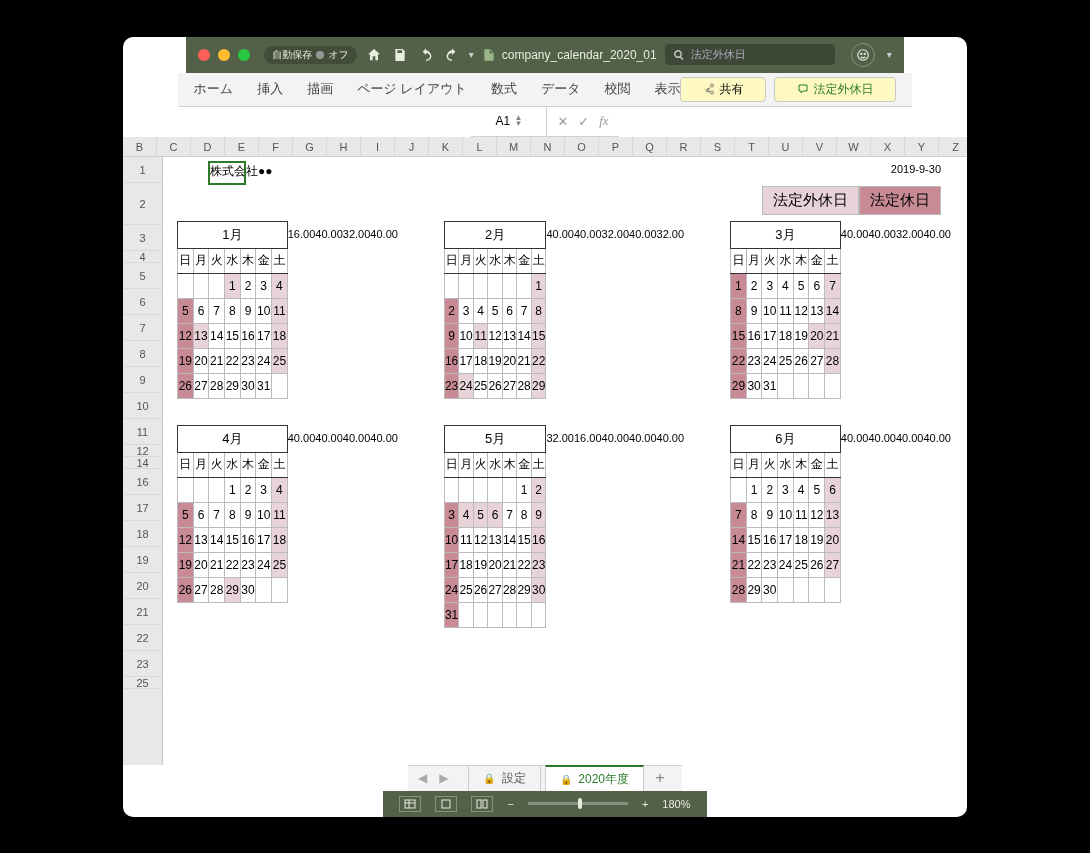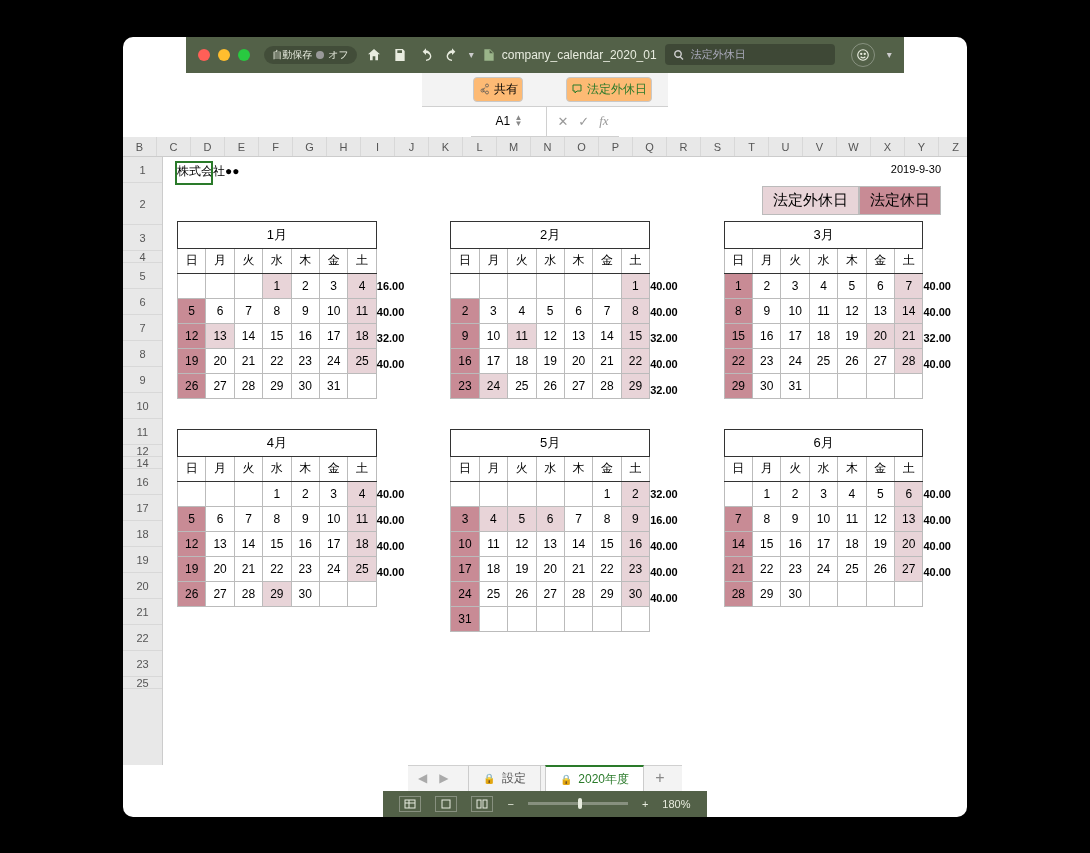--- a/index.html
+++ b/index.html
@@ -18,21 +18,21 @@
 .filename { flex: 1; text-align: center; display: flex; align-items: center; justify-content: center; gap: 6px; font-size: 12px; }
 .searchbox { background: rgba(0,0,0,0.25); border-radius: 4px; padding: 3px 8px; display: flex; align-items: center; gap: 6px; width: 170px; font-size: 11px; color: #aab; }
 .searchbox svg { width: 12px; height: 12px; fill: #ccc; }
 .smiley { width: 24px; height: 24px; border: 1px solid rgba(255,255,255,0.3); border-radius: 50%; display: flex; align-items: center; justify-content: center; margin-left: 8px; }
 
 
 .ribbon { height: 34px; background: #f3f3f3; border-bottom: 1px solid #d0d0d0; display: flex; align-items: center; padding: 0 16px; font-size: 13px; }
 .ribbon-tabs { display: flex; gap: 24px; }
 .ribbon-tabs span { cursor: pointer; color: #444; }
 .ribbon-right { margin-left: auto; display: flex; gap: 8px; }
-.rbtn { border: 1px solid #c8c8c8; border-radius: 4px; padding: 3px 4px; font-size: 12px; display: flex; align-items: center; gap: 4px; cursor: pointer; background: #fdba74; margin-left: 35px; }
+.rbtn { border: 1px solid #c8c8c8; border-radius: 4px; padding: 3px 22px; font-size: 12px; display: flex; align-items: center; gap: 4px; cursor: pointer; background: #fef9c3; }
 
 
 .formula { height: 30px; border-bottom: 1px solid #d0d0d0; display: flex; align-items: center; background: #fff; }
 .cellref { width: 76px; border-right: 1px solid #d0d0d0; padding: 0 24px; font-size: 12px; display: flex; align-items: center; height: 100%; }
 .cellref .spin { margin-left: auto; display: flex; flex-direction: column; font-size: 8px; color: #888; line-height: 6px; }
 .fx-btns { display: flex; gap: 10px; padding: 0 10px; color: #999; font-size: 13px; align-items: center; }
 .fx-btns .fx { font-style: italic; font-family: serif; }
 
 
 .colhdr { height: 20px; background: #e8e8e8; border-bottom: 1px solid #ccc; display: flex; font-size: 11px; color: #555; }
@@ -41,38 +41,38 @@
 
 
 .sheet { flex: 1; display: flex; overflow: hidden; background: #fff; position: relative; }
 .rowhdr { width: 40px; background: #e8e8e8; border-right: 1px solid #ccc; font-size: 11px; color: #555; }
 .rowhdr div { height: 26px; line-height: 26px; text-align: center; border-bottom: 1px solid #d8d8d8; }
 .rowhdr .tall { height: 42px; line-height: 42px; }
 .rowhdr .short { height: 12px; line-height: 12px; }
 .grid { flex: 1; position: relative; padding: 6px 16px 0 14px; overflow: auto; }
 
 .topline { display: flex; font-size: 12px; }
-.company { position: relative; }
+.company { position: relative; margin-left: 33px; }
 .company::before { content: ''; position: absolute; left: -2px; top: -2px; width: 34px; height: 20px; border: 2px solid #2a7a2a; pointer-events: none; }
 .date { margin-left: auto; margin-right: 10px; font-size: 11px; }
 
 .title { font-size: 26px; text-align: center; margin-top: 10px; font-weight: 300; letter-spacing: 2px; }
 .legend { display: flex; justify-content: flex-end; gap: 0; margin: 6px 10px 6px 0; font-size: 15px; }
 .legend span { padding: 4px 10px; border: 1px solid #bbb; }
 .lg1 { background: #e8d4d8; } .lg2 { background: #c88b95; }
 
 .months-row { display: flex; gap: 46px; margin-bottom: 26px; }
 .month-block { display: flex; align-items: flex-start; }
 .cal { border: 1px solid #333; border-collapse: collapse; }
 .cal th, .cal td { width: 29px; height: 25px; text-align: center; font-size: 12px; border: 1px solid #bbb; font-weight: normal; }
 .cal th.mh { border: none; border-bottom: 1px solid #333; font-size: 13px; padding: 4px 0; }
 .cal thead tr:nth-child(2) th { border-bottom: 1px solid #333; }
 .cal .h1 { background: #c88b95; }
 .cal .h2 { background: #e8d4d8; }
-.hours { font-size: 11px; font-weight: bold; display: flex; flex-direction: column; }
+.hours { font-size: 11px; font-weight: normal; display: flex; }
 .hours div { height: 26px; line-height: 26px; }
 
 
 .tabbar { height: 26px; background: #f3f3f3; border-top: 1px solid #d0d0d0; display: flex; align-items: center; padding: 0 10px; font-size: 12px; color: #555; gap: 4px; }
 .tabbar .nav { display: flex; gap: 12px; margin-right: 16px; color: #aaa; cursor: pointer; }
 .sheettab { padding: 4px 14px; background: #f3f3f3; border: 1px solid #ccc; border-bottom: none; border-radius: 0; display: flex; align-items: center; gap: 6px; cursor: pointer; }
 .sheettab.active { background: #fff; color: #2a7a2a; border-top: 2px solid #2a7a2a; }
 .addsheet { width: 24px; height: 24px; display: flex; align-items: center; justify-content: center; cursor: pointer; font-size: 16px; color: #888; }
 .statusbar { height: 26px; background: #536148; display: flex; align-items: center; justify-content: flex-end; padding: 0 16px; gap: 14px; color: #e8ecdf; font-size: 11px; }
 .viewbtn { width: 22px; height: 16px; border: 1px solid rgba(255,255,255,0.3); display: flex; align-items: center; justify-content: center; }
@@ -134,20 +134,30 @@
           <circle cx="12" cy="12" r="9"></circle>
           <circle cx="9" cy="10" r="1" fill="#e8ecdf"></circle>
           <circle cx="15" cy="10" r="1" fill="#e8ecdf"></circle>
           <path d="M8 15c1 1 2 2 4 2s3-1 4-2"></path>
         </svg>
     </div>
     <span style="color:#ccc;font-size:10px;margin-left:4px">▾</span>
   </div>
 
   <div class="ribbon">
+    <div class="ribbon-tabs">
+      <span>ホーム</span>
+      <span>挿入</span>
+      <span>描画</span>
+      <span>ページ レイアウト</span>
+      <span>数式</span>
+      <span>データ</span>
+      <span>校閲</span>
+      <span>表示</span>
+    </div>
     <div class="ribbon-right">
       <div class="rbtn">
         <svg width="12" height="12" viewBox="0 0 24 24" fill="#555">
             <path d="M18 8a3 3 0 10-3-3 3 3 0 003 3zM6 15a3 3 0 103-3 3 3 0 00-3 3zm12 1a3 3 0 103 3 3 3 0 00-3-3zM8.6 13l6-3.5M8.6 15l6 3.5" stroke="#555" stroke-width="1.5" fill="none"></path>
           </svg>
         <span>共有</span>
       </div>
       <div class="rbtn">
         <svg width="12" height="12" viewBox="0 0 24 24" fill="none" stroke="#2a7a2a" stroke-width="2">
             <path d="M4 4h16v12H12l-4 4v-4H4z"></path>

